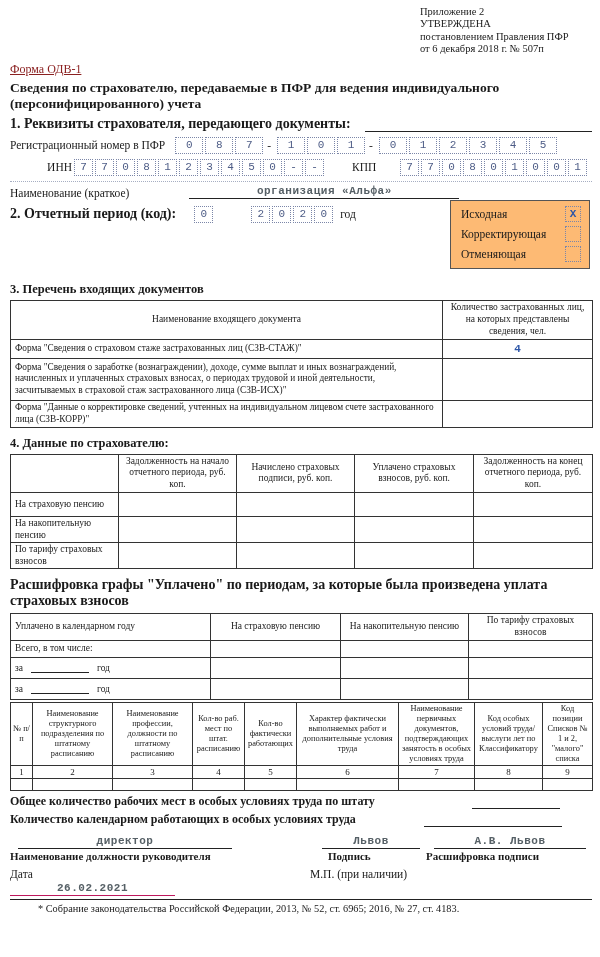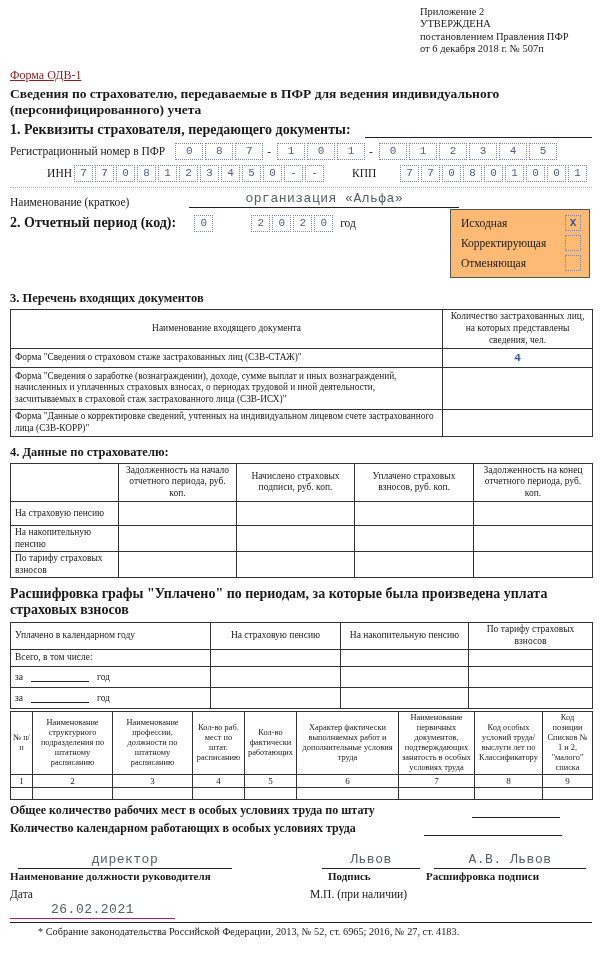--- a/index.html
+++ b/index.html
@@ -4,39 +4,39 @@
 <style>
   * { box-sizing: border-box; }
   body { margin:0; background:#ffffff; }
   .page {
     width:600px; height:957px; background:#fff; overflow:hidden;
     padding:6px 8px 0 10px; position:relative;
     font-family:"Liberation Serif", serif; color:#1a1a1a;
   }
   
   .approval { width:172px; margin-left:auto; font-size:10.5px; line-height:1.18; }
-  .form-label { margin-top:12px; font-size:12px; color:#8b2121; text-decoration:underline; }
+  .form-label { margin-top:6px; font-size:12px; color:#8b2121; text-decoration:underline; }
   .doc-title { margin-top:3px; font-size:13.5px; font-weight:bold; line-height:1.24; }
 
   .sec-heading { font-weight:bold; font-size:14px; }
   .s1-head { display:flex; align-items:flex-end; margin-top:3px; }
   .s1-line { flex:1; margin-left:14px; border-bottom:1px solid #222; height:12px; }
 
   .field-row { display:flex; align-items:center; margin-top:5px; font-size:11.5px; }
   .cells { display:flex; align-items:center; }
   .cell {
     width:28px; height:17px; margin-left:2px; border:1px dotted #7b86a8;
     display:flex; align-items:center; justify-content:center;
     font-family:"Liberation Mono","DejaVu Sans Mono",monospace; font-size:11px; color:#4d5c86;
   }
   .cell.sm { width:19px; }
   .dash { margin:0 4px; color:#333; }
   .dotted-sep { border-top:1px dotted #a6aec2; margin-top:5px; height:1px; }
 
-  .mono { font-family:"Liberation Mono","DejaVu Sans Mono",monospace; color:#566066; font-size:13px; letter-spacing:0.5px; }
+  .mono { font-family:"Liberation Mono","DejaVu Sans Mono",monospace; color:#566066; font-size:11px; letter-spacing:0.5px;font-weight:bold; }
   .name-row { display:flex; align-items:flex-end; margin-top:3px; font-size:11.5px; }
   .name-line { width:270px; margin-left:60px; border-bottom:1px solid #222; text-align:center; padding-bottom:1px; }
 
   .section2 { position:relative; height:74px; margin-top:7px; }
   .s2-row { display:flex; align-items:center; }
   .s2-year { margin-left:36px; }
   .god { margin-left:7px; font-size:11.5px; }
   .type-box { position:absolute; right:2px; top:-6px; width:140px; border:1px solid #555; padding:5px 8px 6px 10px; background:#fdba74; }
   .type-row { display:flex; align-items:center; justify-content:space-between; margin-top:4px; }
   .type-row:first-child { margin-top:0; }
@@ -58,21 +58,21 @@
   .mt2{margin-top:2px;} .mt3{margin-top:3px;} .mt4{margin-top:4px;} .mt6{margin-top:6px;} .mt8{margin-top:8px;}
 
   .paid-year { display:flex; align-items:flex-end; font-size:9.5px; }
   .paid-line { width:58px; border-bottom:1px solid #222; margin:0 8px; height:10px; }
 
   .total-row { display:flex; align-items:flex-end; margin-top:3px; font-size:12px; font-weight:bold; }
   .total-line { border-bottom:1px solid #222; height:12px; margin-left:auto; }
   .w88 { width:88px; margin-right:32px; }
   .w138 { width:138px; margin-right:30px; }
 
-  .sig-row { display:flex; align-items:flex-end; margin-top:16px; }
+  .sig-row { display:flex; align-items:flex-end; margin-top:8px; }
   .sig-seg { border-bottom:1px solid #222; text-align:center; padding-bottom:1px; }
   .seg1 { width:214px; margin-left:8px; }
   .seg2 { width:98px; }
   .seg3 { width:152px; margin-left:14px; margin-right:6px; }
   .lab-row { display:flex; margin-top:1px; font-size:11px; font-weight:bold; }
   .lab1 { width:300px; margin-left:0; }
   .lab2 { width:98px; }
   .spacer { flex:1; }
   .date-row { display:flex; margin-top:6px; font-size:11.5px; }
   .date-line { width:165px; border-bottom:1px solid #be185d; text-align:center; margin-top:2px; padding-bottom:1px; }

